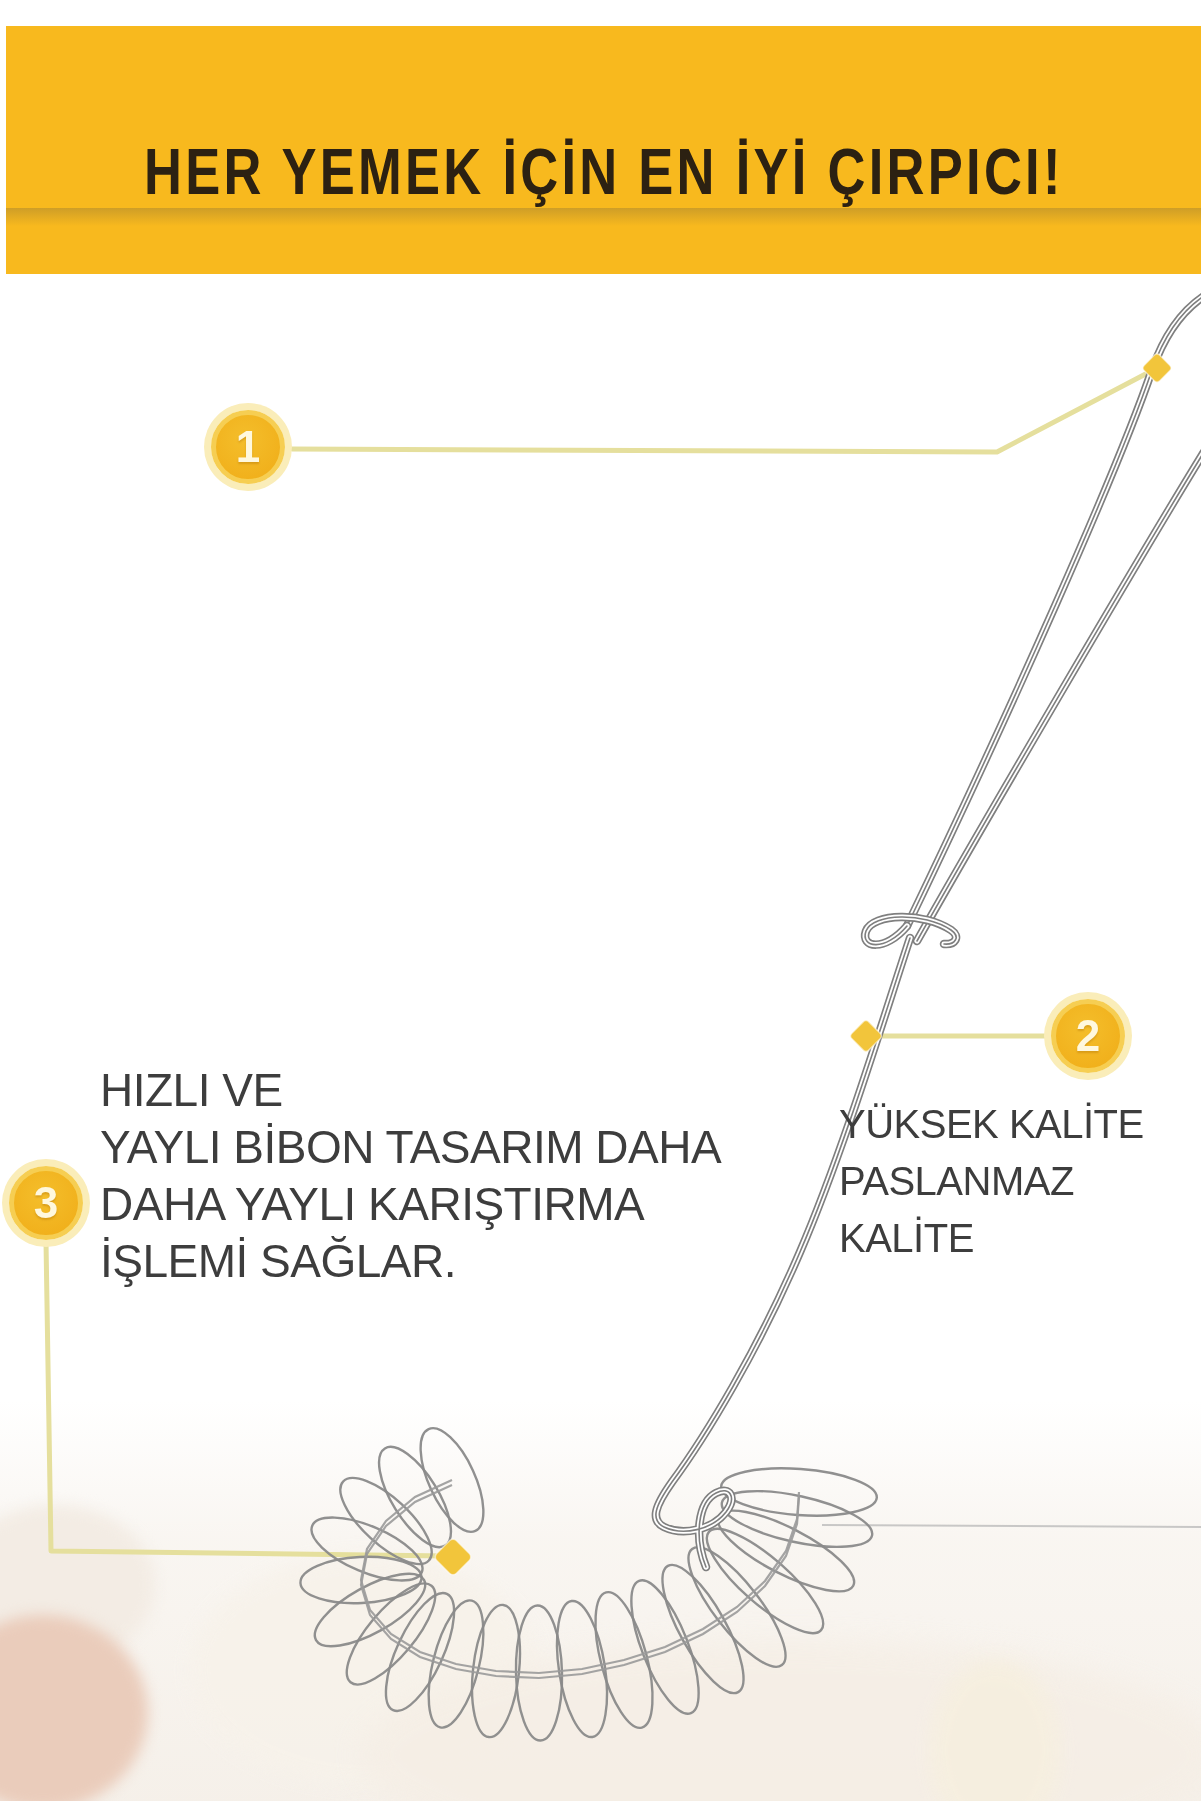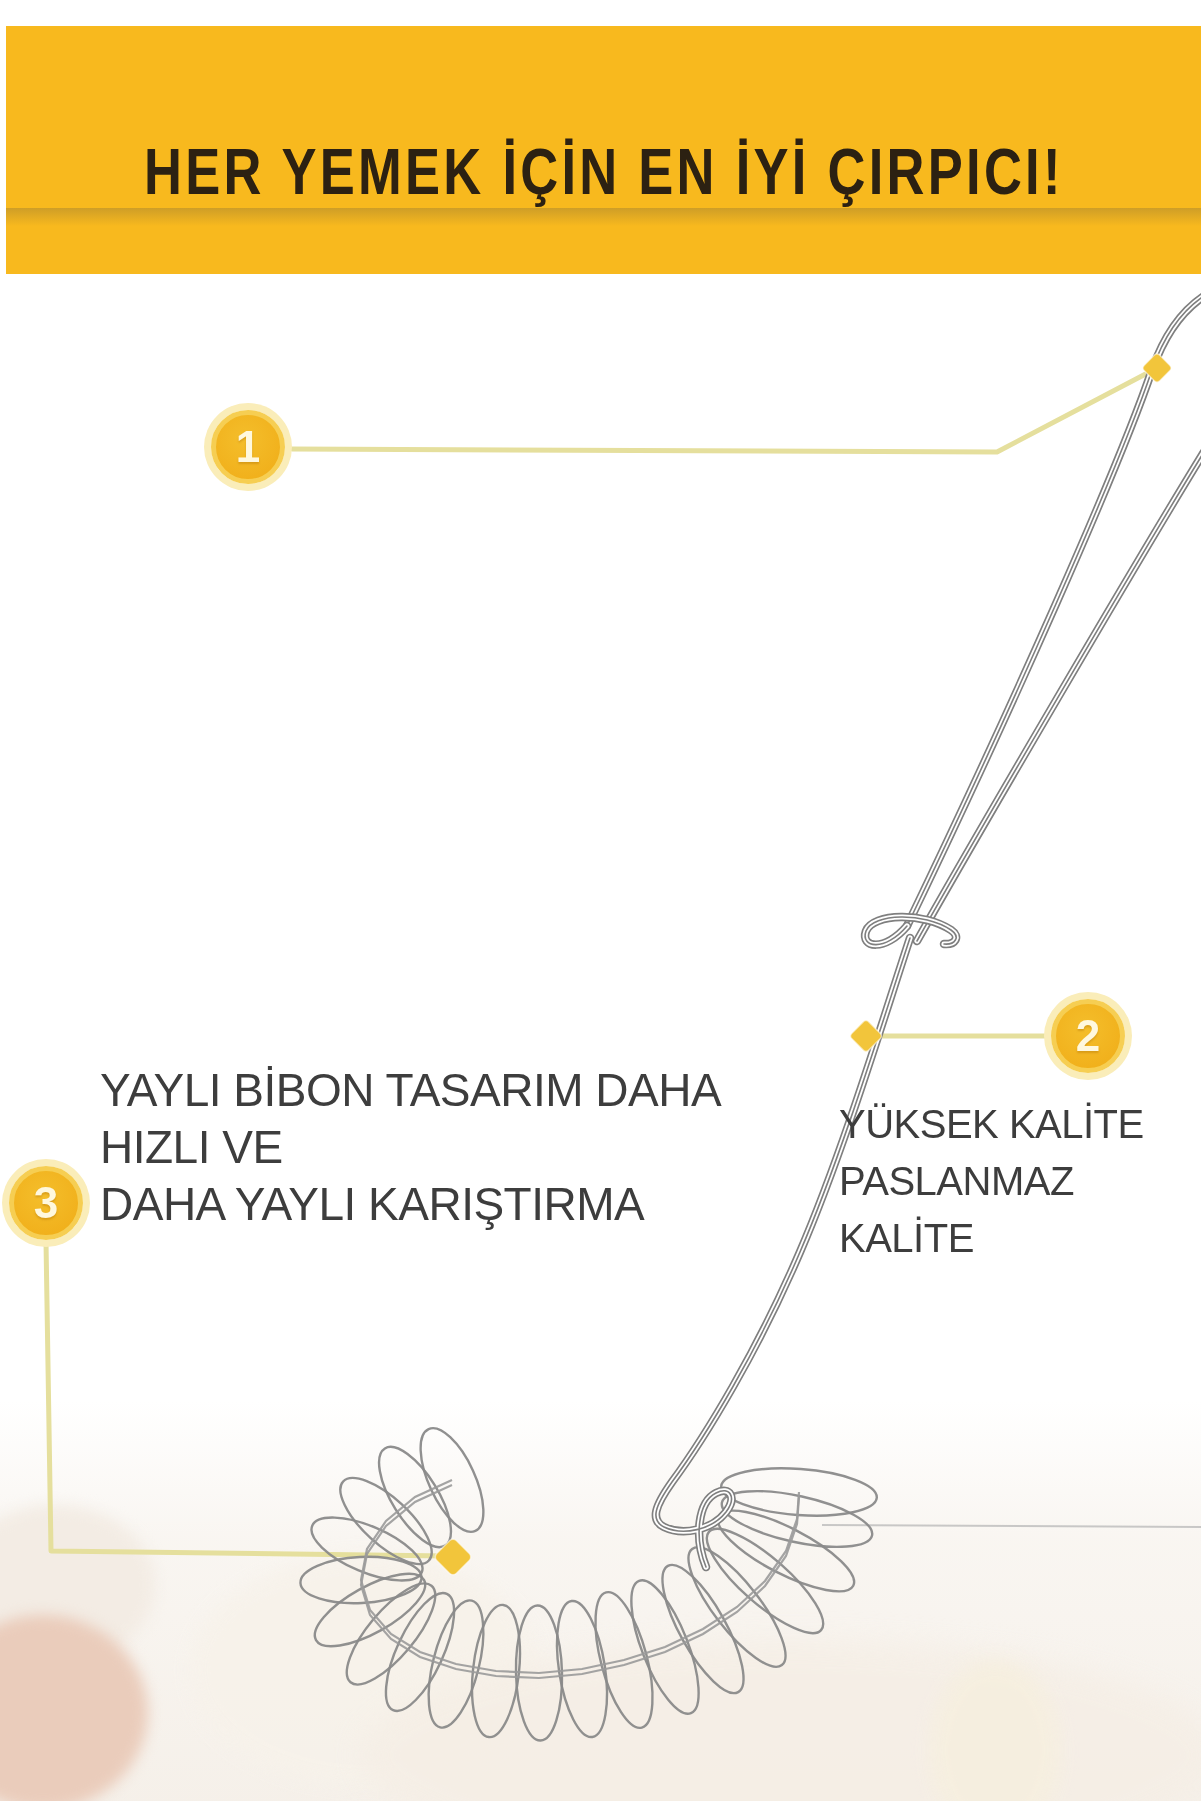--- a/index.html
+++ b/index.html
@@ -150,18 +150,19 @@
   <div class="badge badge3">
     <span>3</span>
   </div>
 
   <div class="label label2">
     <div>YÜKSEK KALİTE</div>
     <div>PASLANMAZ</div>
     <div>KALİTE</div>
   </div>
   <div class="label label3">
+    <div>HIZLI VE</div>
     <div>YAYLI BİBON TASARIM DAHA</div>
-    <div>HIZLI VE</div>
     <div>DAHA YAYLI KARIŞTIRMA</div>
+    <div>İŞLEMİ SAĞLAR.</div>
   </div>
 
 </div>
 
 </body></html>

